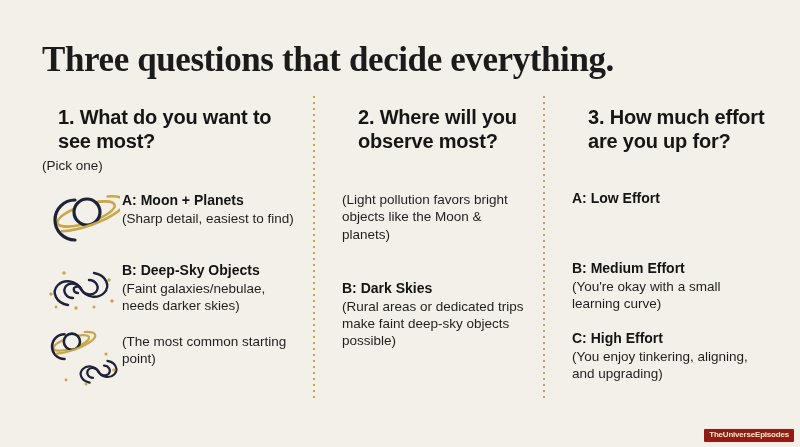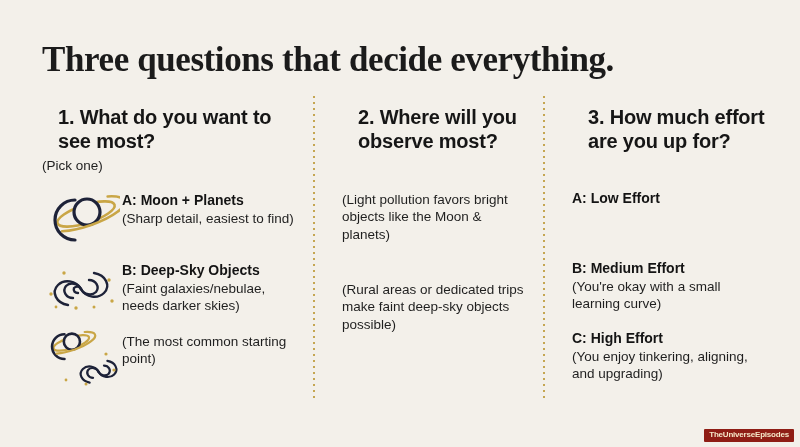--- a/index.html
+++ b/index.html
@@ -218,20 +218,21 @@
     </div>
 
     <div class="col col-2">
       <div class="col-head">2. Where will you observe most?</div>
 
       <div class="opt-block" style="top:85px; left:0; width:190px;">
         <div class="opt-desc">(Light pollution favors bright objects like the Moon &amp; planets)</div>
       </div>
 
       <div class="opt-block" style="top:175px; left:0; width:190px;">
+        <div class="opt-title">B: Dark Skies</div>
         <div class="opt-desc">(Rural areas or dedicated trips make faint deep-sky objects possible)</div>
       </div>
     </div>
 
     <div class="col col-3">
       <div class="col-head">3. How much effort are you up for?</div>
 
       <div class="opt-block" style="top:85px; left:0; width:200px;">
         <div class="opt-title">A: Low Effort</div>
       </div>

